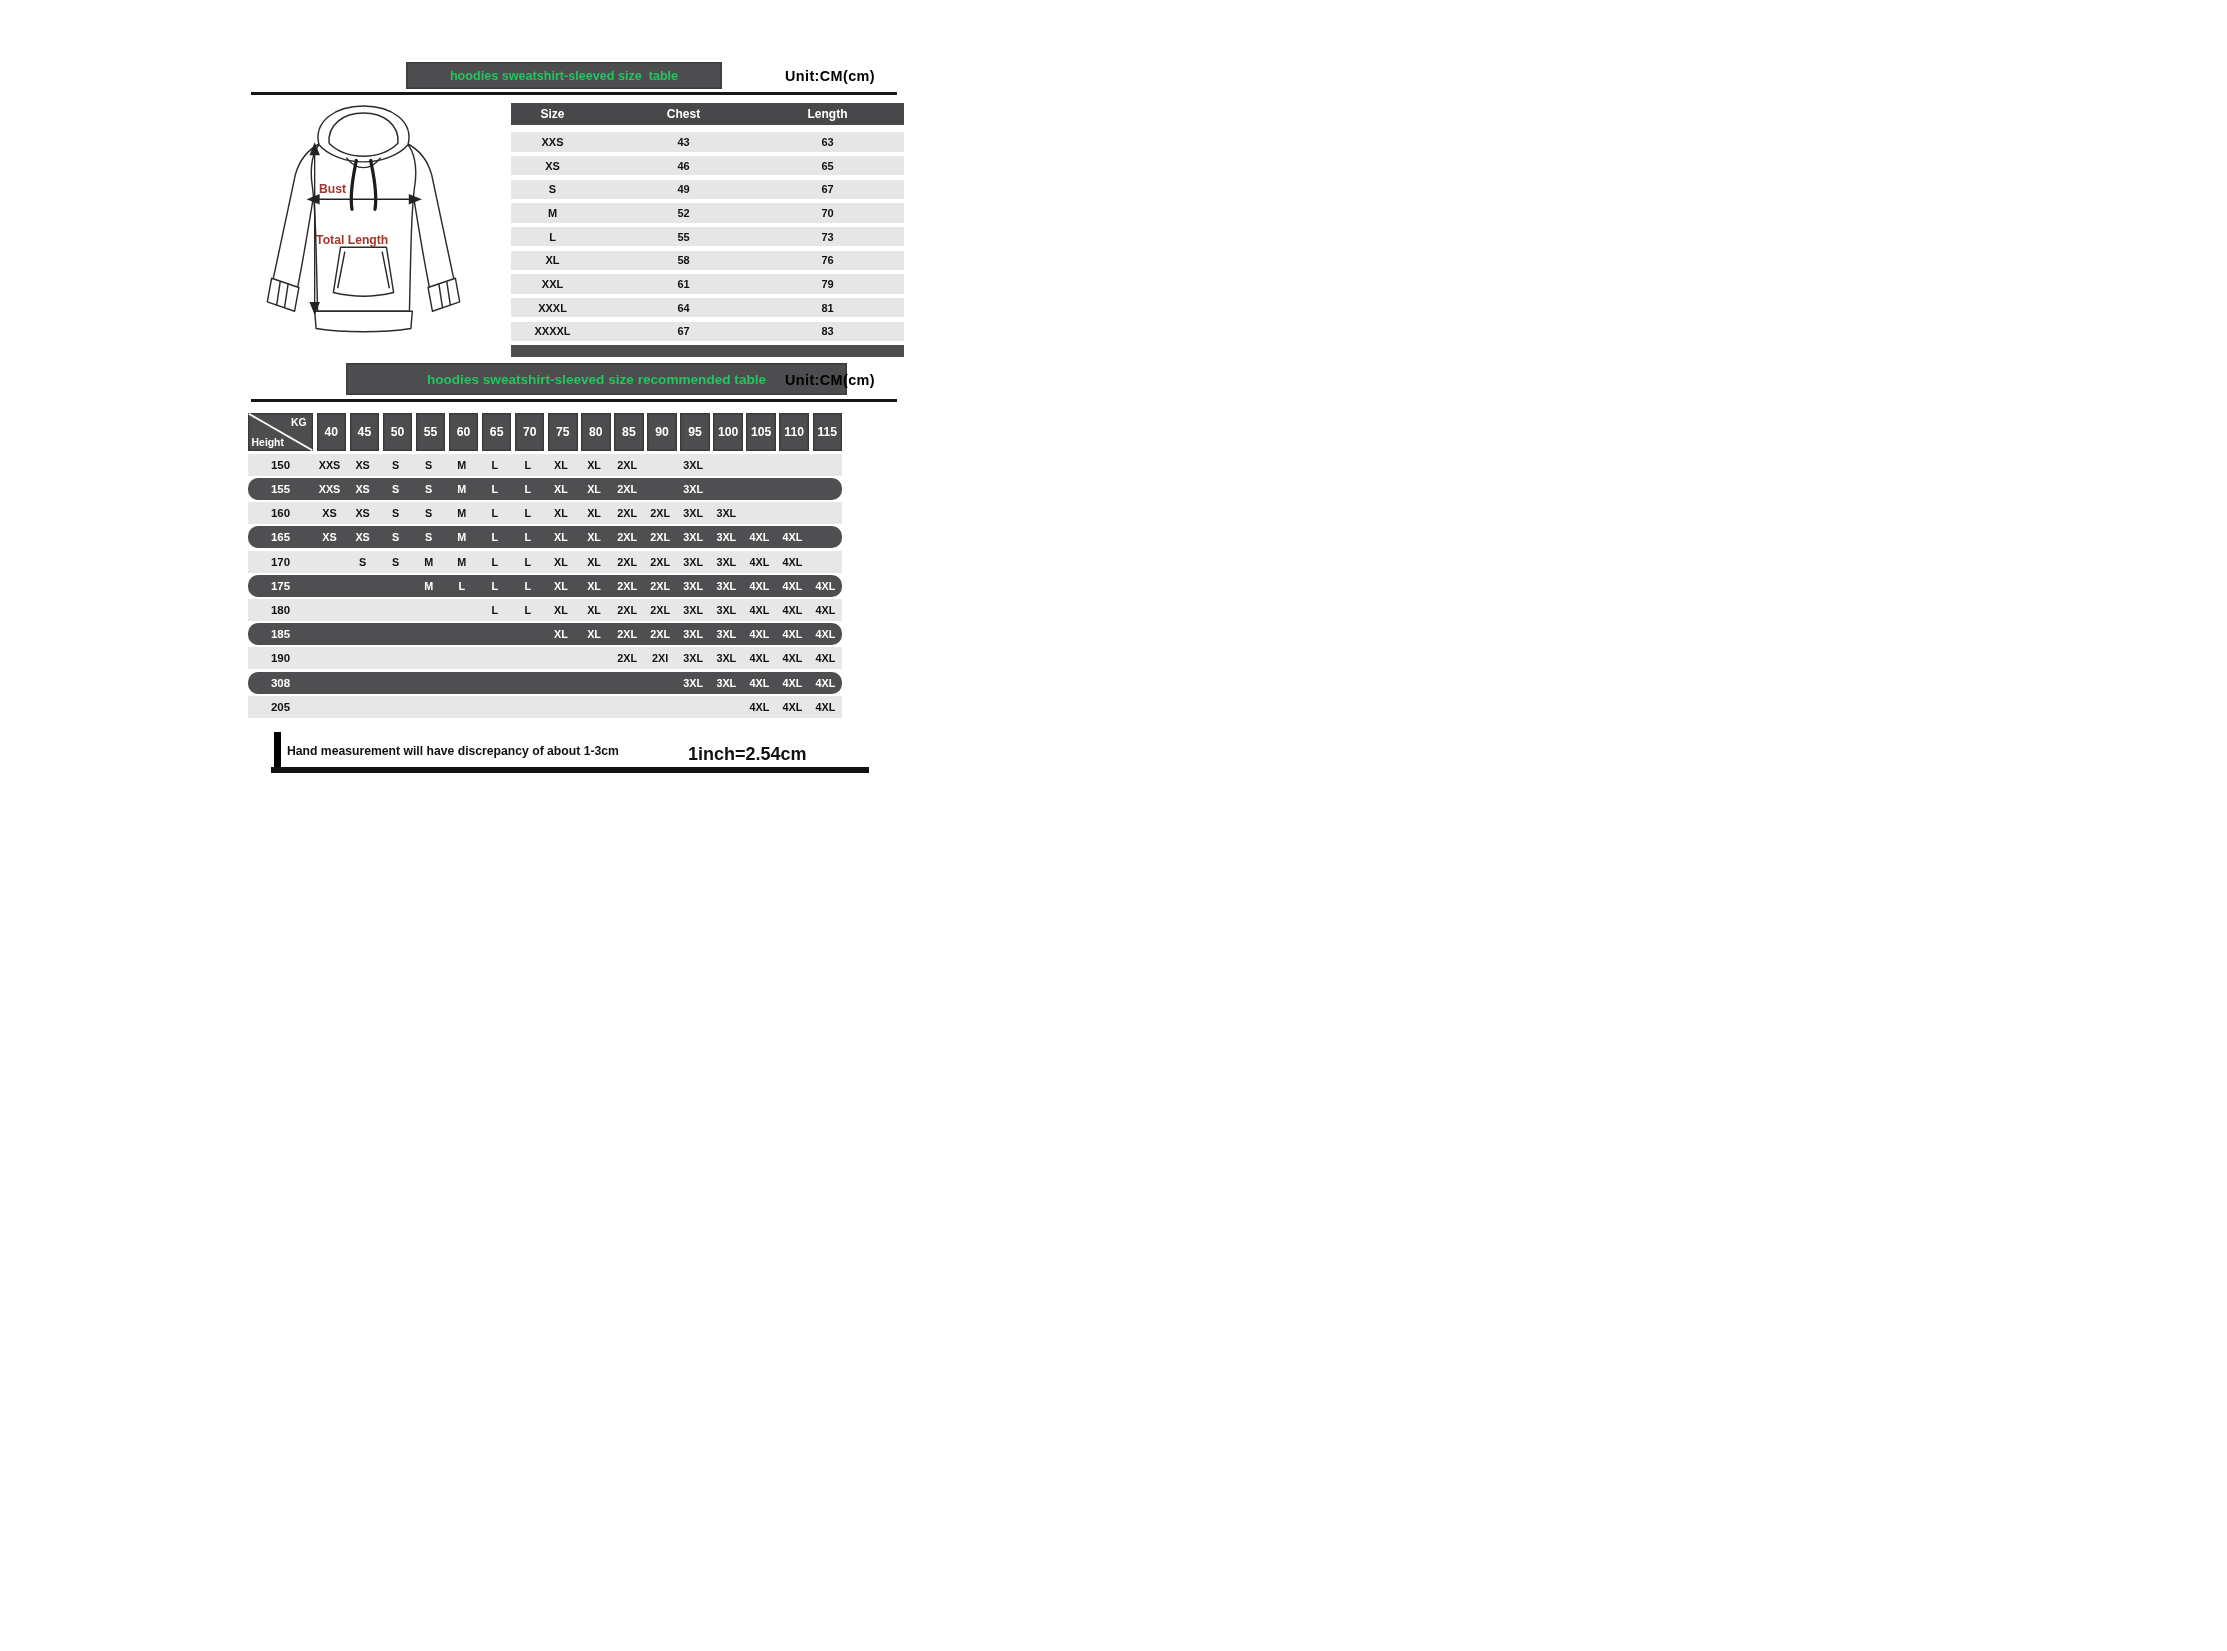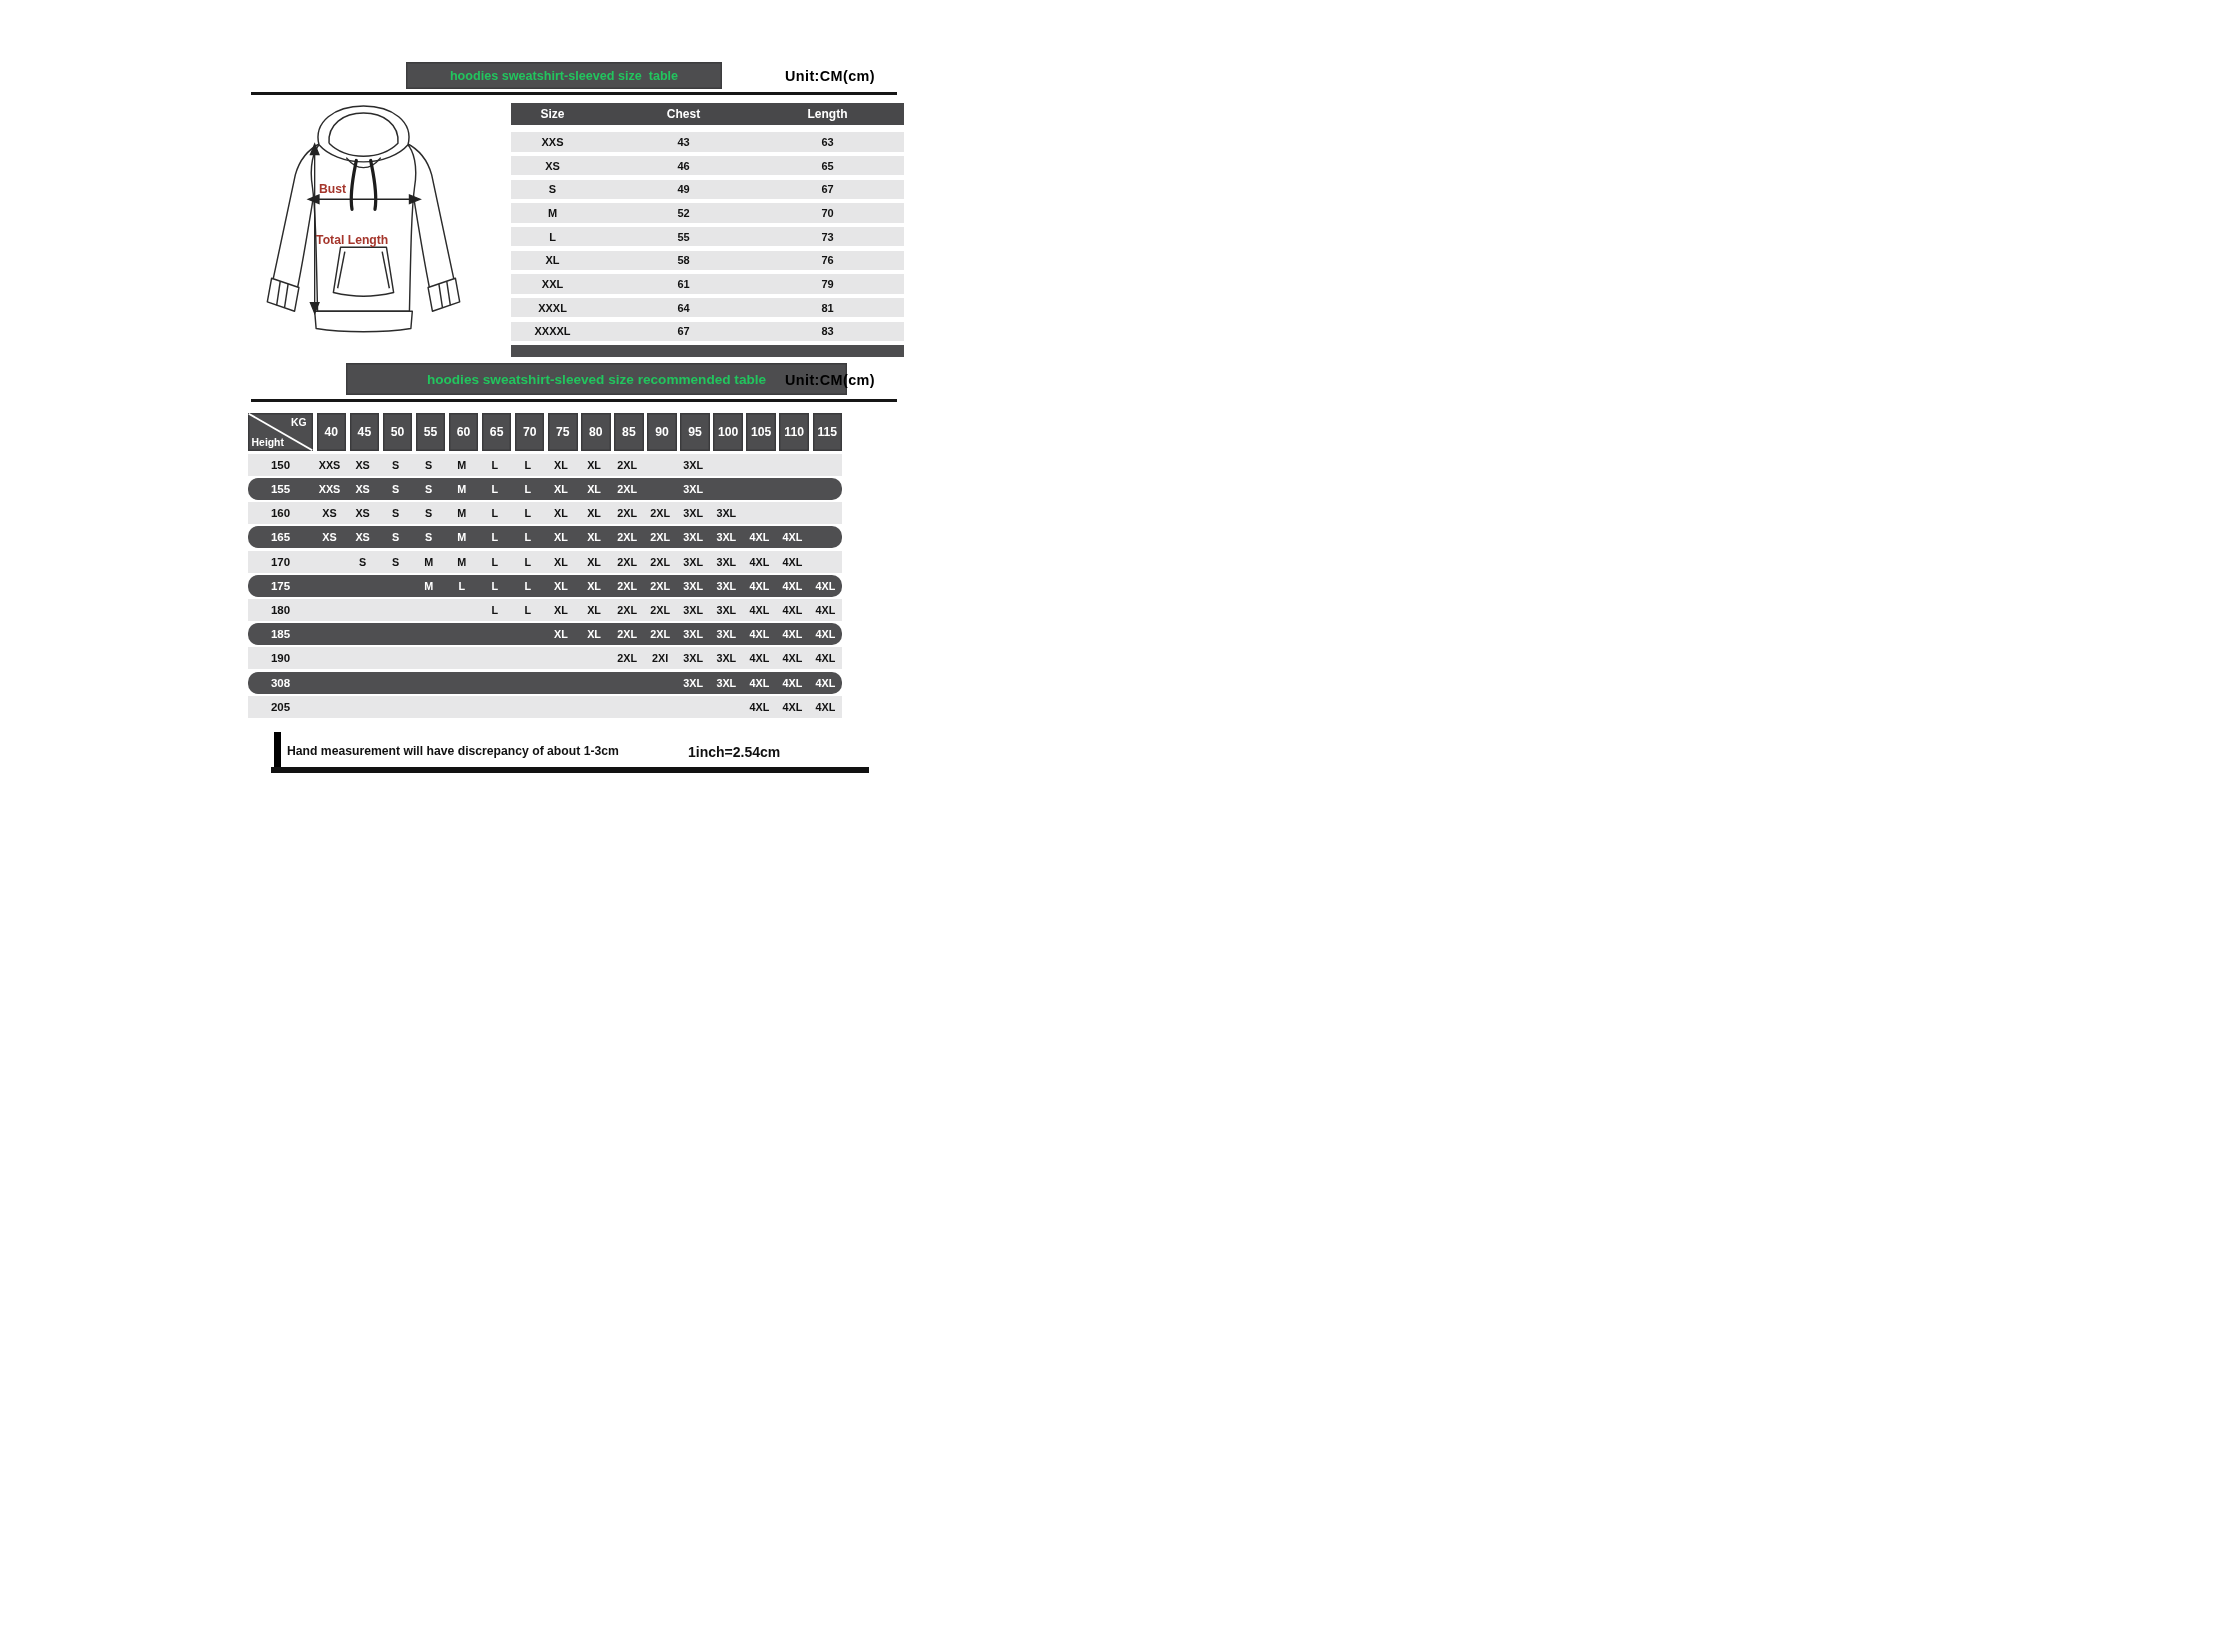--- a/index.html
+++ b/index.html
@@ -64,21 +64,21 @@
     height:22px;margin-bottom:2.2px;
     align-items:center;text-align:center;font-size:10.8px;
   }
   .mx-row.light{background:#e7e7e8;color:#121212;}
   .mx-row.dark{background:#4f4f51;color:#fff;border-radius:10px;}
   .mx-row .hcell{font-size:11.5px;}
 
   
   #footerBar{left:274px;top:732px;width:6.5px;height:36px;background:#000;}
   #footerNote{left:287px;top:744px;font-size:12.2px;}
-  #footerConv{left:688px;top:744px;font-size:14px;}
+  #footerConv{left:688px;top:744px;font-size:18px;}
   #footerRule{left:271px;top:767px;width:598px;height:5.7px;background:#111;}
 
   
   #hoodieBox{left:263px;top:100px;width:201px;height:248px;}
 </style>
 </head>
 <body>
 
 <div id="page">
 

